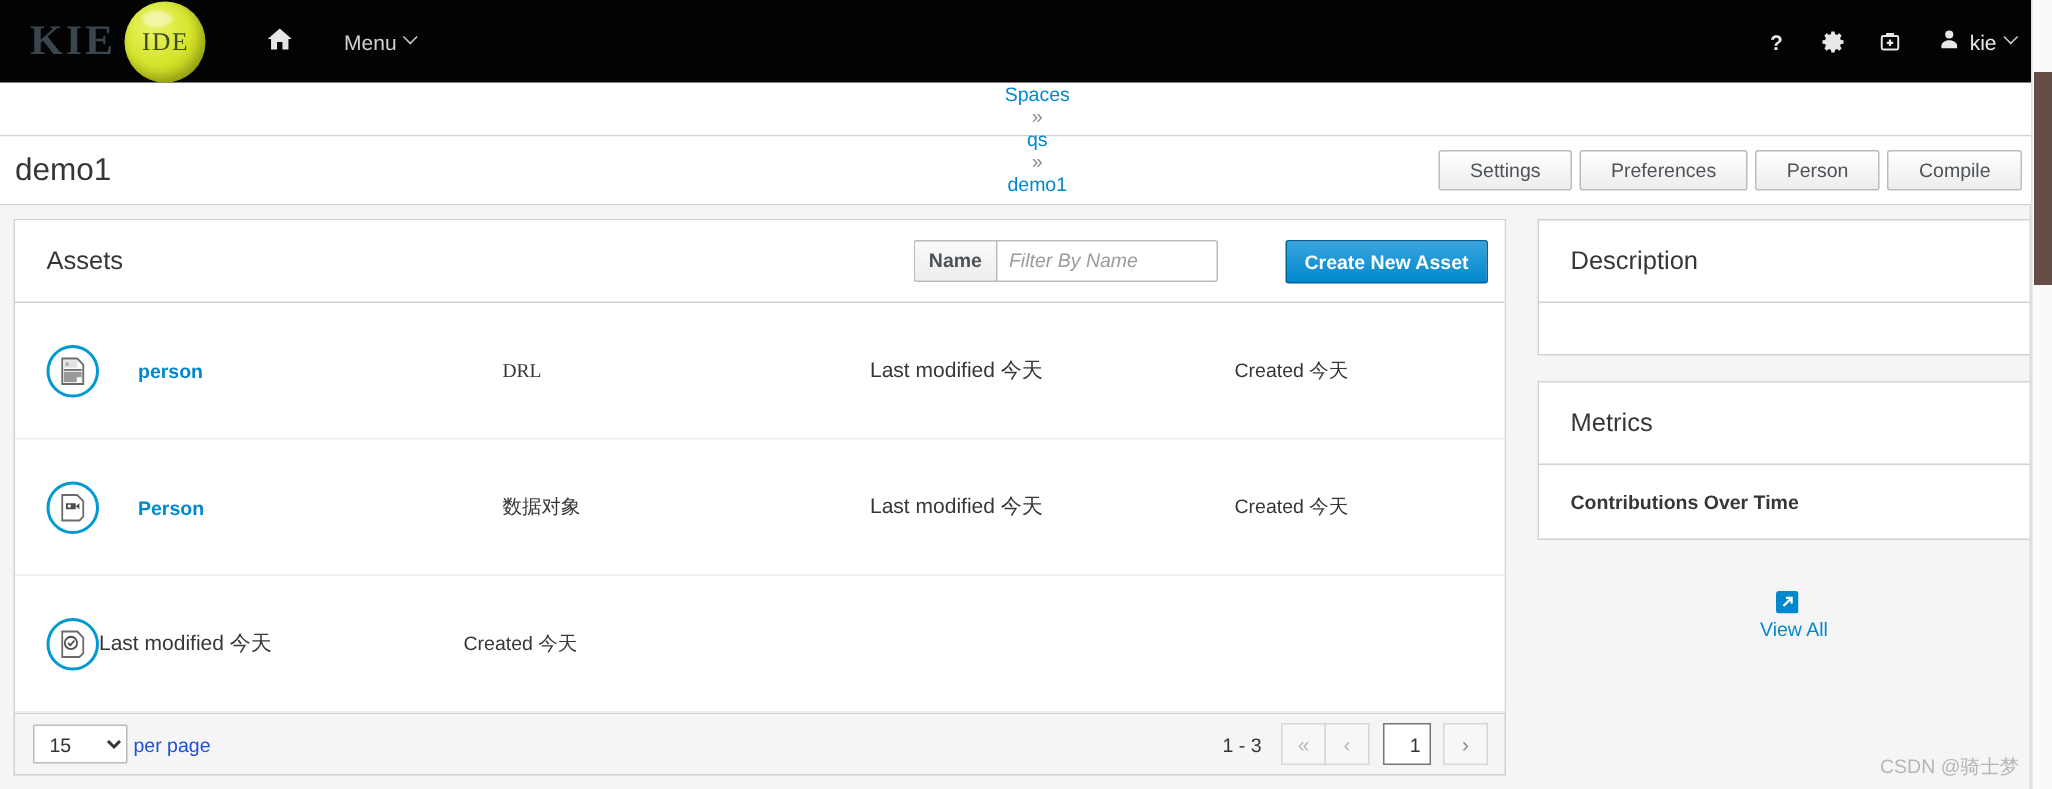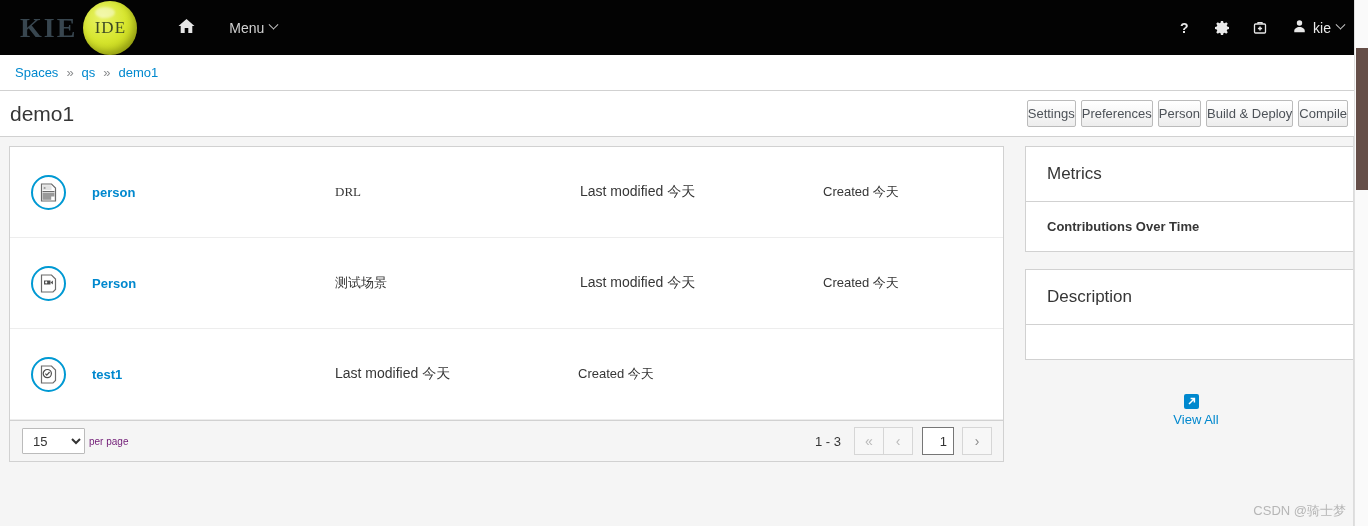--- a/index.html
+++ b/index.html
@@ -90,20 +90,21 @@
   .nav-user .uname { margin-left: 7px; }
 
   
   .breadcrumb-bar {
     height: 36px;
     background: #fff;
     border-bottom: 1px solid #d1d1d1;
     display: flex; align-items: center;
     padding-left: 15px;
     font-size: 13px;
+    flex-direction: column;
   }
   .bc-link { color: #0088ce; cursor: pointer; }
   .bc-sep { color: #8b8d8f; margin: 0 8px; font-size: 13px; }
 
   
   .title-bar {
     height: 46px;
     background: #fff;
     border-bottom: 1px solid #d1d1d1;
     display: flex; align-items: center;
@@ -113,21 +114,21 @@
     font-size: 21px;
     color: #363636;
     font-weight: normal;
   }
   .title-actions { margin-left: auto; display: flex; }
   .btn-default {
     background: linear-gradient(to bottom,#fff 0%,#ededed 100%);
     border: 1px solid #bbb;
     color: #4d5258;
     font-size: 13px;
-    padding: 5px 0;
+    padding: 5px 20px;
     margin-left: 5px;
     border-radius: 2px;
     cursor: pointer;
     white-space: nowrap;
     font-family: "Liberation Sans", sans-serif;
   }
 
   
   .content {
     display: flex;
@@ -236,21 +237,21 @@
     height: 26px;
     border: 1px solid #bbb;
     background: #fff;
     font-size: 13px;
     font-family: "Liberation Sans", sans-serif;
     color: #333;
     padding: 2px 2px 2px 6px;
     width: 63px;
     border-radius: 1px;
   }
-  .per-page-label { margin-left: 4px; font-size: 10px; color: #701a75; }
+  .per-page-label { margin-left: 4px; font-size: 13px; color: #1d4ed8; }
   .pager-right { margin-left: auto; display: flex; align-items: center; }
   .range-label { font-size: 13px; color: #363636; margin-right: 14px; }
   .pg-btn {
     width: 30px; height: 28px;
     border: 1px solid #d6d6d6;
     background: #f7f7f7;
     color: #b9b9b9;
     font-size: 14px;
     display: flex; align-items: center; justify-content: center;
     margin-left: -1px;
@@ -395,29 +396,36 @@
   <span class="bc-sep">»</span>
   <span class="bc-link">demo1</span>
 </div>
 
 <div class="title-bar">
   <div class="page-title">demo1</div>
   <div class="title-actions">
     <button class="btn-default">Settings</button>
     <button class="btn-default">Preferences</button>
     <button class="btn-default">Person</button>
-    <button class="btn-default">Build &amp; Deploy</button>
     <button class="btn-default">Compile</button>
   </div>
 </div>
 
 <div class="content">
 
   <div class="col-main">
     <div class="panel">
+      <div class="panel-heading assets-head">
+        <div class="panel-title">Assets</div>
+        <div class="filter-group">
+          <span class="input-addon">Name</span>
+          <input class="filter-input" type="text" placeholder="Filter By Name" style="">
+          <button class="btn-primary">Create New Asset</button>
+        </div>
+      </div>
 
       <div class="asset-list">
 
         <div class="asset-row">
           <div class="asset-icon">
             <svg width="17" height="19" viewBox="0 0 17 19">
               <path d="M1.5 1h10l4 4v13h-14z" fill="#fff" stroke="#6b6b6b" stroke-width="1.2"></path>
               <path d="M2.5 8.6h12" stroke="#6b6b6b" stroke-width="1.2"></path>
               <rect x="2.5" y="2.2" width="9" height="5" fill="#e2e2e2"></rect>
               <rect x="2.5" y="9.8" width="12" height="7" fill="#9a9a9a"></rect>
@@ -434,34 +442,33 @@
         <div class="asset-row">
           <div class="asset-icon">
             <svg width="17" height="19" viewBox="0 0 17 19">
               <path d="M1.5 1h10l4 4v10.5l-2.5 2.5h-11.5z" fill="#fff" stroke="#6b6b6b" stroke-width="1.2"></path>
               <path d="M4 6.5h6.5v4H4z" fill="#4d4d4d"></path>
               <path d="M10.5 8.5l2.4-2v4z" fill="#4d4d4d"></path>
               <circle cx="6.2" cy="8.4" r="1.1" fill="#fff"></circle>
             </svg>
           </div>
           <div class="asset-name">Person</div>
-          <div class="asset-type">测试场景</div>
+          <div class="asset-type">数据对象</div>
           <div class="asset-modified">Last modified 今天</div>
           <div class="asset-created">Created 今天</div>
         </div>
 
         <div class="asset-row">
           <div class="asset-icon">
             <svg width="17" height="19" viewBox="0 0 17 19">
               <path d="M1.5 1h10l4 4v10.5l-2.5 2.5h-11.5z" fill="#fff" stroke="#6b6b6b" stroke-width="1.2"></path>
               <circle cx="7.3" cy="8.6" r="4.1" fill="none" stroke="#4d4d4d" stroke-width="1.2"></circle>
               <path d="M5.4 8.6l1.4 1.6 2.8-3.2" fill="none" stroke="#4d4d4d" stroke-width="1.2"></path>
             </svg>
           </div>
-          <div class="asset-name">test1</div>
           <div class="asset-modified">Last modified 今天</div>
           <div class="asset-created">Created 今天</div>
         </div>
 
       </div>
     </div>
 
     <div class="pager">
       <select class="per-page-select">
         <option selected="">15</option>
@@ -473,32 +480,32 @@
         <div class="pg-btn">‹</div>
         <input class="pg-page" value="1" style="">
         <div class="pg-btn enabled">›</div>
       </div>
     </div>
   </div>
 
   <div class="col-side">
     <div class="panel side-panel">
       <div class="side-heading">
+        <div class="panel-title">Description</div>
+      </div>
+      <div class="side-body"></div>
+    </div>
+
+    <div class="panel side-panel">
+      <div class="side-heading">
         <div class="panel-title">Metrics</div>
       </div>
       <div class="side-body">
         <div class="metric-label">Contributions Over Time</div>
       </div>
-    </div>
-
-    <div class="panel side-panel">
-      <div class="side-heading">
-        <div class="panel-title">Description</div>
-      </div>
-      <div class="side-body"></div>
     </div>
 
     <div>
       <div class="viewall-row">
         <span>
           <svg width="15" height="15" viewBox="0 0 15 15">
             <rect x="0" y="0" width="15" height="15" rx="2" fill="#0088ce"></rect>
             <path d="M5 10l5-5M6.6 4.6H10.4V8.4" fill="none" stroke="#fff" stroke-width="1.5"></path>
           </svg>
         </span>

